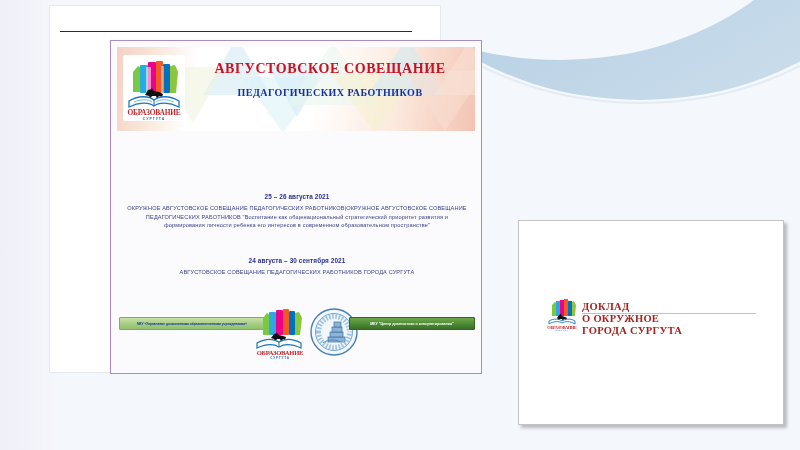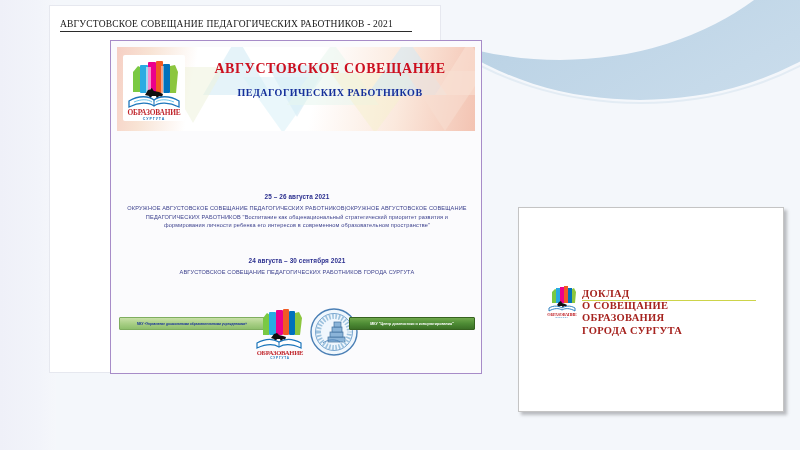--- a/index.html
+++ b/index.html
@@ -117,21 +117,21 @@
   #green-left { left:8px; width:146px; }
   #green-right { left:238px; width:126px;
     background: linear-gradient(180deg,#6fa84c 0%, #4e8c35 50%, #3b7026 100%);
     border-color:#36631f; color:#ffffff; font-size:3.6px;
   }
   #partner-logo-1 { position:absolute; left:142px; top:2px; width:54px; height:54px; }
   #partner-logo-2 { position:absolute; left:198px; top:4px; width:50px; height:50px; }
 
   
   #report-card {
-    position:absolute; left:518px; top:207px; width:266px; height:205px;
+    position:absolute; left:518px; top:220px; width:266px; height:205px;
     background:#ffffff;
     border:1px solid #c4c4c4;
     box-shadow: 3px 3px 3px rgba(90,90,95,0.38);
   }
   #report-logo { position:absolute; left:28px; top:76px; width:30px; height:34px; }
   #report-text { position:absolute; left:63px; top:80px; width:190px; }
   #report-rule {
     position:absolute; left:63px; top:92px; width:174px; height:1px;
     background:#cdd44a;
   }
@@ -145,21 +145,20 @@
 <body>
 
 <div id="slide-bg"></div>
 <div id="bg-left-tint"></div>
 <div id="bg-swoosh-outer"></div>
 <div id="bg-swoosh-thin"></div>
 <div id="bg-swoosh-inner"></div>
 
 <div id="doc-page">
 
-  <div id="doc-title">АВГУСТОВСКОЕ СОВЕЩАНИЕ ПЕДАГОГИЧЕСКИХ РАБОТНИКОВ - 2021</div>
   <div id="doc-title-rule"></div>
 
   <div id="content-frame">
 
     <div id="banner">
       <span class="tri" id="b-t1"></span>
       <span class="tri" id="b-t7"></span>
       <span class="tri" id="b-t9"></span>
       <span class="tri" id="b-t2"></span>
       <span class="tri" id="b-t3"></span>
@@ -279,17 +278,16 @@
       <path d="M2 24 C7 21, 12 22, 15 24 C18 22, 23 21, 28 24 L28 27 C23 24, 18 24, 15 26 C12 24, 7 24, 2 27 Z" fill="#ffffff" stroke="#1b75bb" stroke-width="0.9"></path>
       <text x="15" y="31.5" text-anchor="middle" font-family="Liberation Serif, serif" font-size="4.3" font-weight="bold" fill="#c1272d" letter-spacing="-0.25">ОБРАЗОВАНИЕ</text>
       <text x="15" y="34" text-anchor="middle" font-family="Liberation Sans, sans-serif" font-size="2" font-weight="bold" fill="#1b75bb" letter-spacing="0.6">СУРГУТА</text>
     </svg>
   </div>
 
   <div id="report-rule"></div>
 
   <div id="report-text">
     <div class="report-line">ДОКЛАД</div>
-    <div class="report-line">О СОВЕЩАНИЕ</div>
-    <div class="report-line">ОБРАЗОВАНИЯ</div>
+    <div class="report-line">О ОКРУЖНОЕ</div>
     <div class="report-line">ГОРОДА СУРГУТА</div>
   </div>
 </div>
 
 </body></html>

